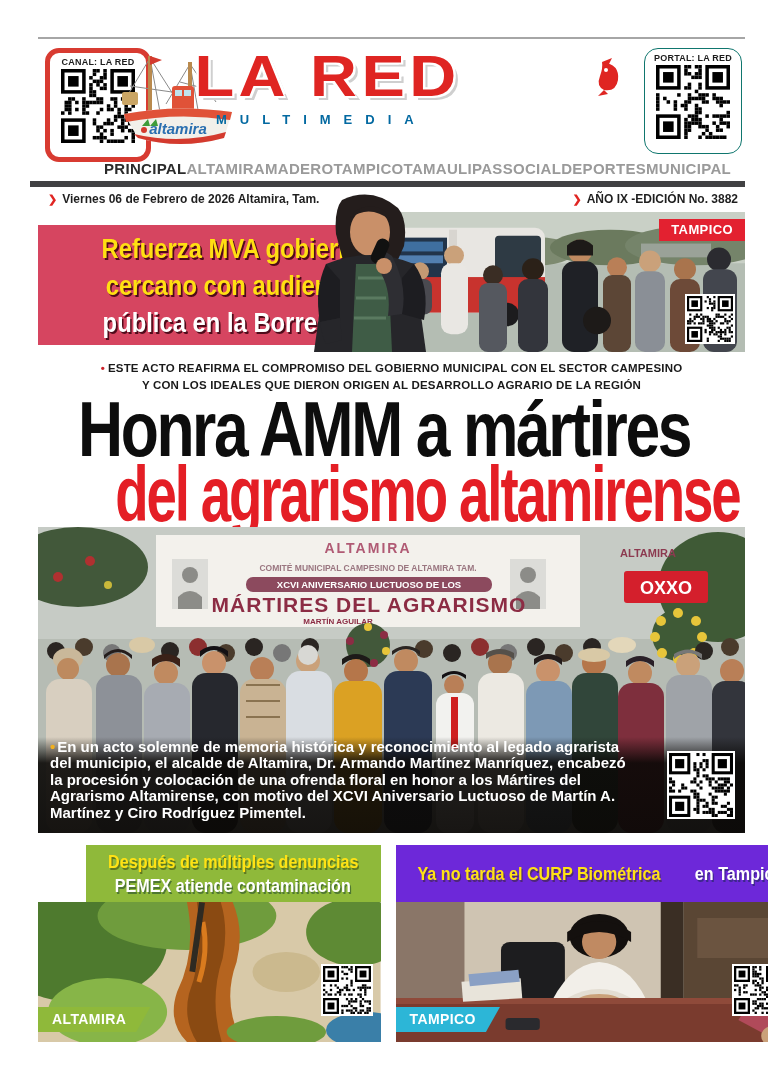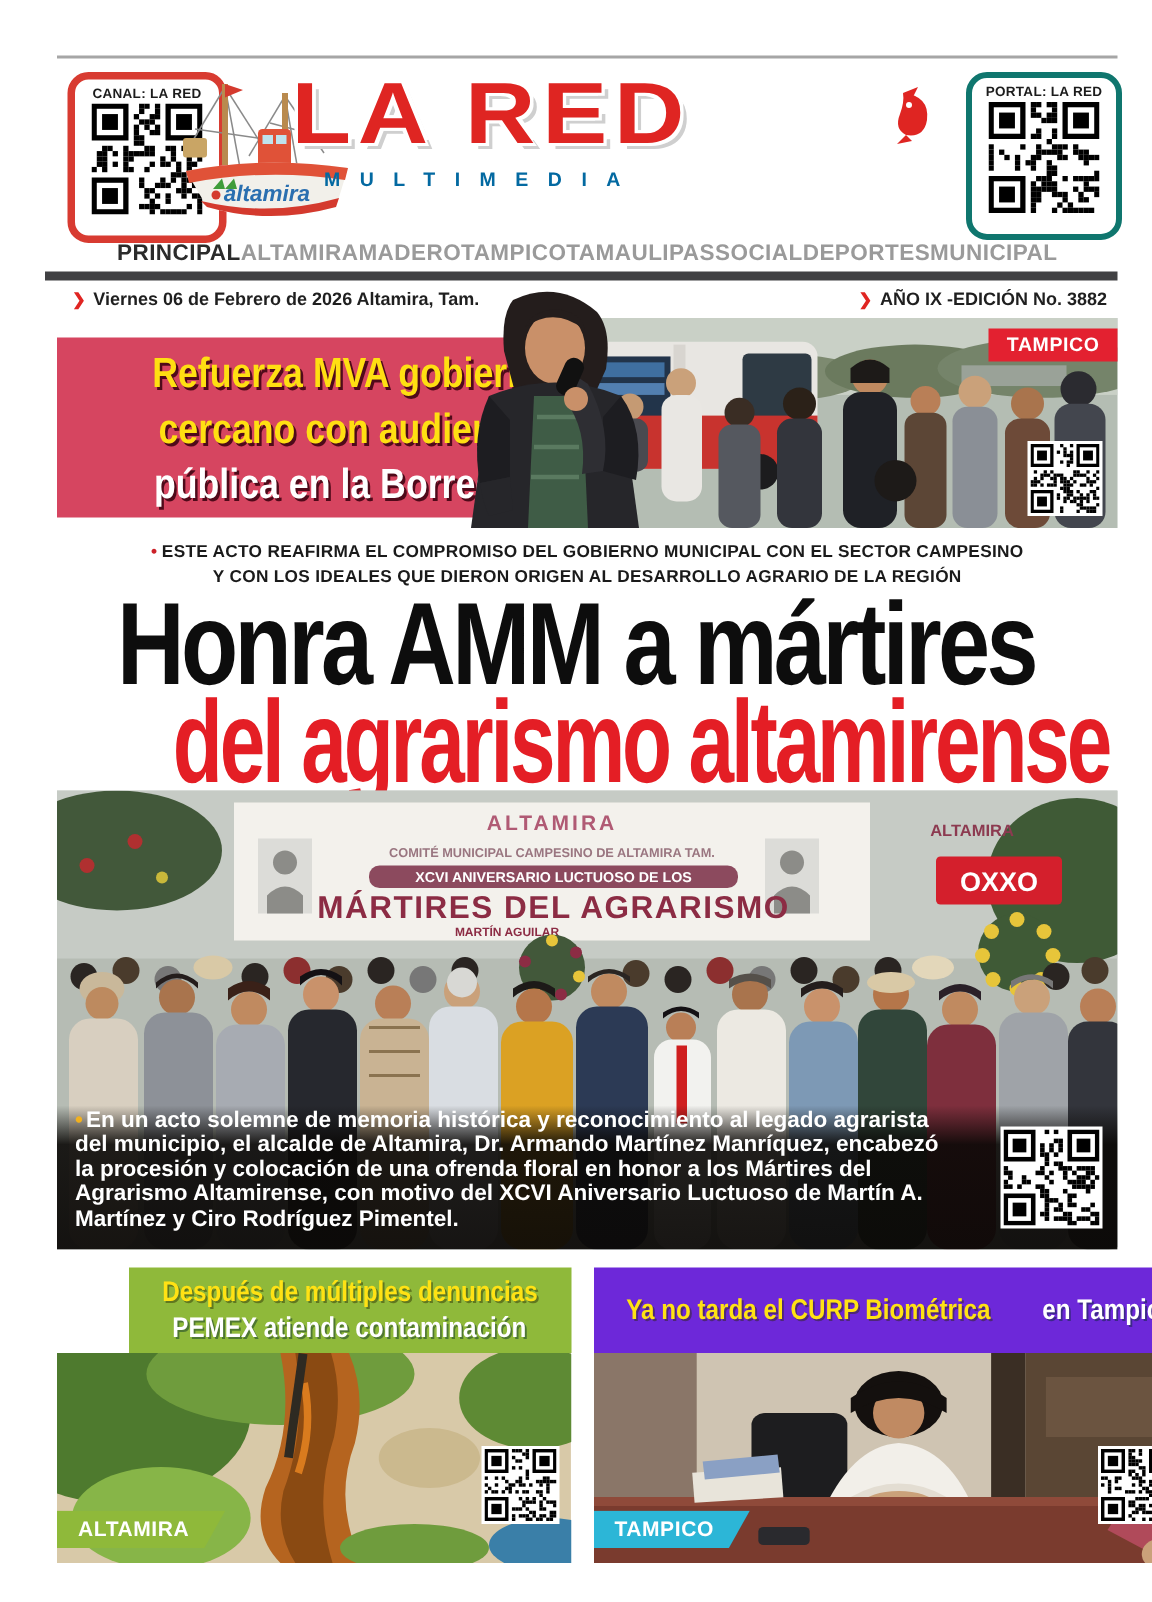--- a/index.html
+++ b/index.html
@@ -5,36 +5,36 @@
   html,body{margin:0;padding:0;background:#fff;}
   .page{position:relative;width:768px;height:1068px;margin:0 auto;background:#fff;
         font-family:"Liberation Sans",sans-serif;overflow:hidden;}
   .cond{display:inline-block;white-space:nowrap;transform:scaleX(var(--sx,.85));transform-origin:50% 50%;}
 
   
   .topline{position:absolute;left:38px;width:707px;top:37px;height:2px;background:#a6a6a6;}
   .qr-card{position:absolute;top:48px;width:96px;height:104px;border-radius:14px;background:#fff;
            display:flex;flex-direction:column;align-items:center;}
   .qr-card.red{left:45px;border:5px solid #d83b31;}
-  .qr-card.blue{left:644px;border:4px solid #0f766e;}
+  .qr-card.blue{left:644px;border:1px solid #0f766e;}
   .qr-card .lbl{font-size:9px;font-weight:bold;color:#1c1c1c;margin-top:4px;letter-spacing:.2px;}
   .qr{display:block;}
   .qr-card .qr{width:74px;height:74px;margin-top:2px;}
 
   .logo-zone{position:absolute;left:120px;top:46px;width:520px;height:108px;}
   .boat{position:absolute;left:0;top:6px;}
   .logo-text{position:absolute;left:96px;top:0;width:360px;text-align:left;}
   .logo-main{font-size:58px;font-weight:900;color:#df2522;letter-spacing:4px;line-height:60px;
              transform:scaleX(1.12);transform-origin:50% 50%;
              text-shadow:-2px -2px 0 #fff,2px -2px 0 #fff,-2px 2px 0 #fff,2px 2px 0 #fff,4px 4px 0 #cfcfcf;}
   .logo-sub{font-size:13px;font-weight:bold;color:#0369a1;letter-spacing:13px;margin-top:6px;}
   .fish{position:absolute;right:12px;top:10px;}
 
   
-  .nav{position:absolute;left:38px;top:160px;width:707px;display:flex;justify-content:center;
+  .nav{position:absolute;left:38px;top:160px;width:707px;display:flex;justify-content:flex-end;
        padding:0 14px;box-sizing:border-box;}
   .nav-item{font-size:15px;font-weight:bold;color:#9a9a9a;letter-spacing:.3px;cursor:pointer;}
   .nav-item.active{color:#2b2b2b;}
   .nav-rule{position:absolute;left:30px;top:181px;width:715px;height:6px;background:#414143;}
   .dateline{position:absolute;left:48px;top:192px;width:690px;display:flex;justify-content:space-between;
             font-size:12px;font-weight:bold;color:#1f1f1f;}
   .chev{color:#e02522;margin-right:5px;font-size:11px;}
 
   
   .top-story{position:absolute;left:38px;top:212px;width:707px;height:140px;}

